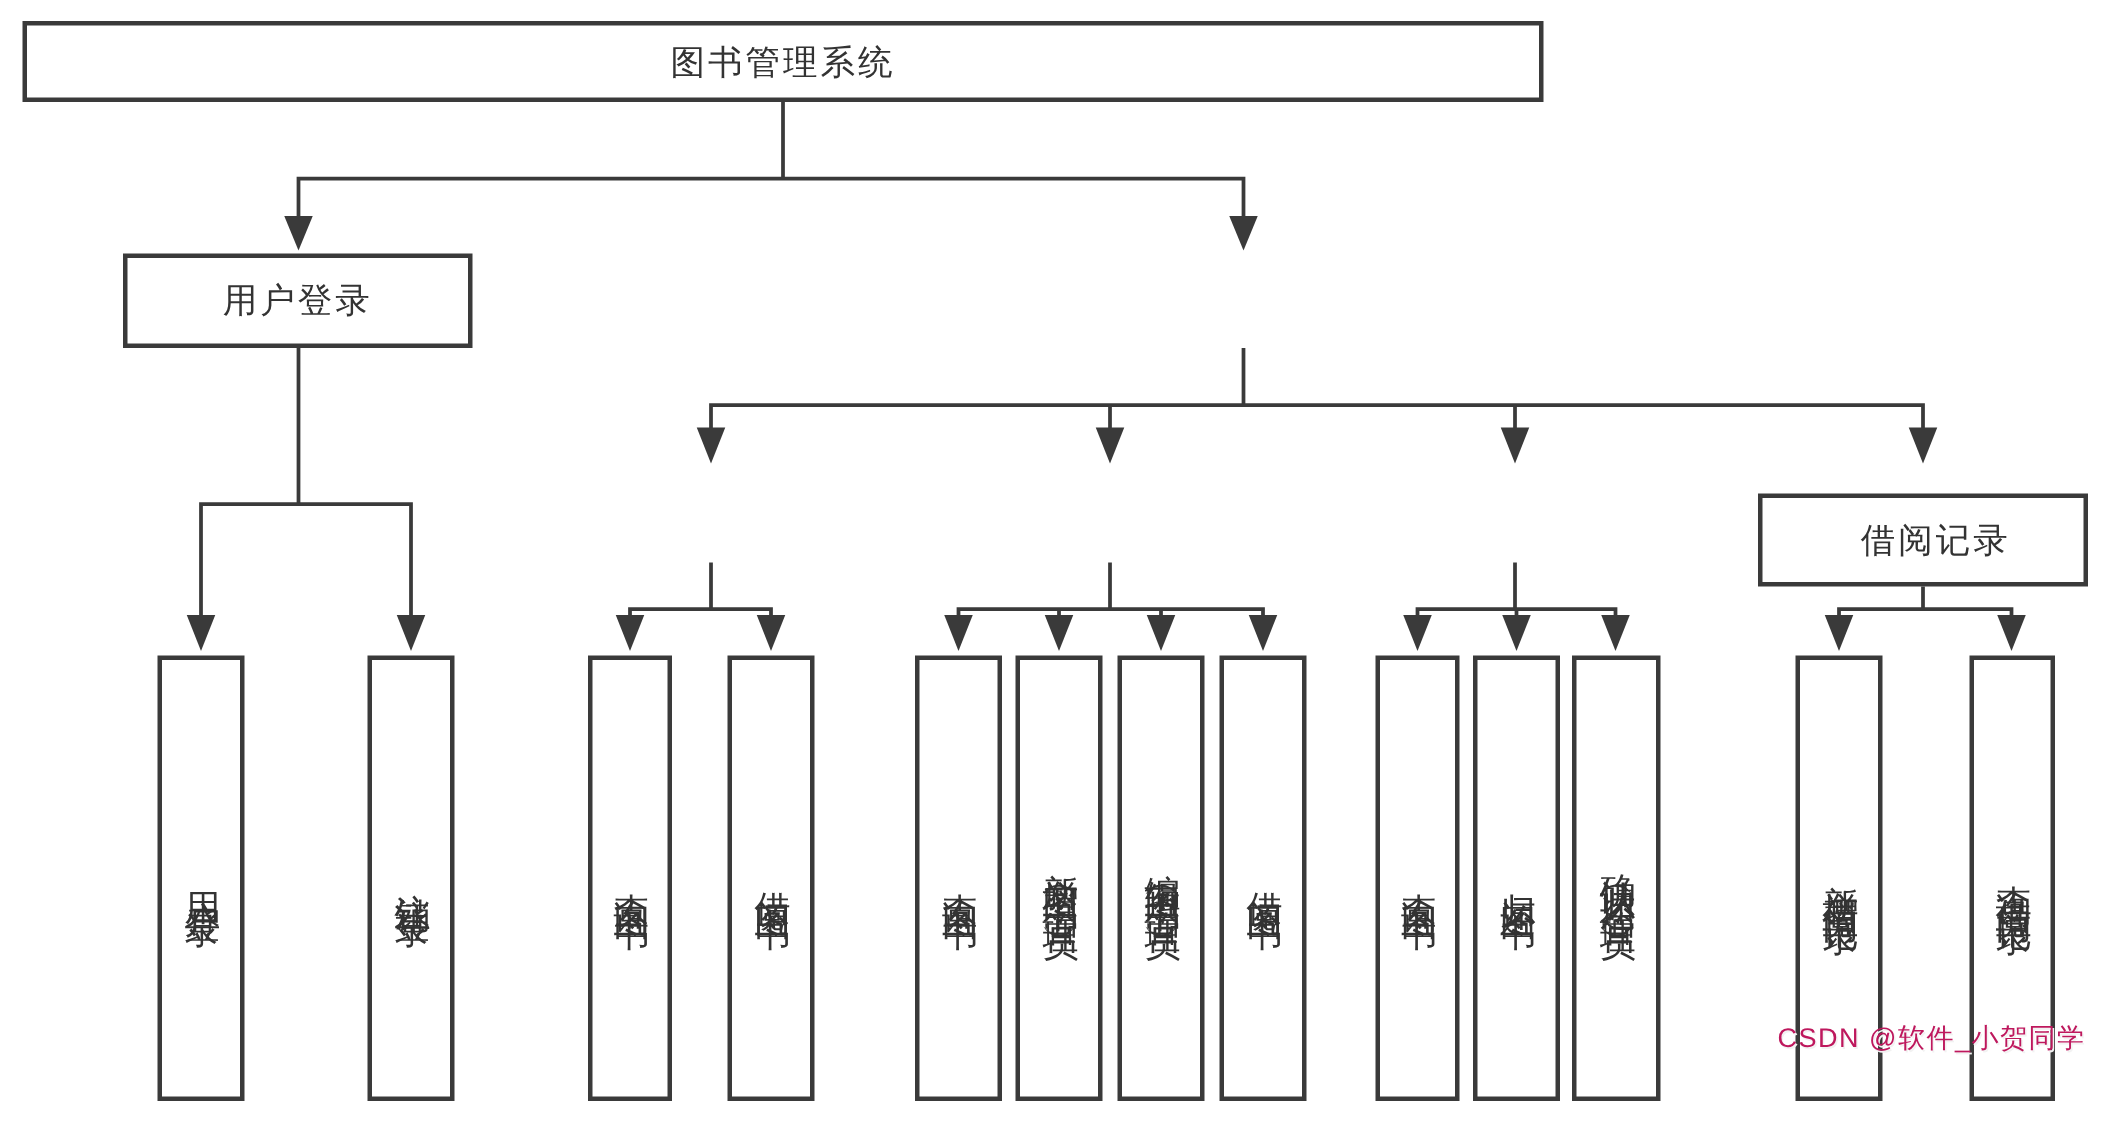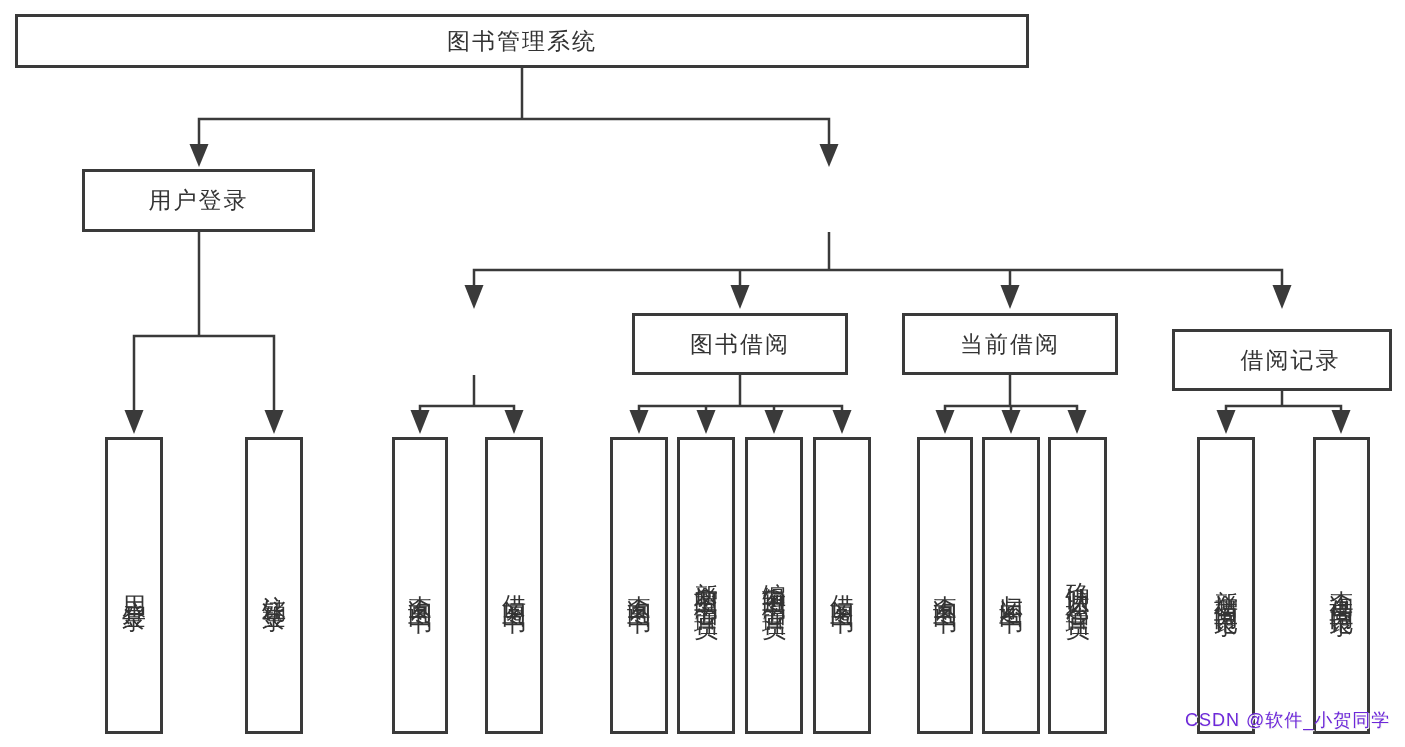--- a/index.html
+++ b/index.html
@@ -58,23 +58,23 @@
   #l-edit-books     { left: 745px;  width: 58px; }
   #l-borrow-books-2 { left: 813px;  width: 58px; }
   #l-query-books-3  { left: 917px;  width: 56px; }
   #l-return-books   { left: 982px;  width: 58px; }
   #l-confirm-return { left: 1048px; width: 59px; }
   #l-add-record     { left: 1197px; width: 58px; }
   #l-query-record   { left: 1313px; width: 57px; }
   #watermark {
     position: absolute;
     left: 1185px;
-    top: 708px;
+    top: 680px;
     font-size: 18px;
-    color: #6d28d9;
+    color: #be185d;
     letter-spacing: 1px;
     text-shadow: 1px 1px 0 #f2f2f2;
     white-space: nowrap;
   }
 </style>
 </head>
 <body>
 
 <div id="canvas">
 
@@ -123,22 +123,20 @@
     <path class="edge" d="M1282,375 V406"></path>
     <path class="edge" d="M1226,412 V406 H1341 V412"></path>
     <path class="arrowhead" d="M1216.5,410 L1235.5,410 L1226,434 Z"></path>
     <path class="arrowhead" d="M1331.5,410 L1350.5,410 L1341,434 Z"></path>
   </svg>
 
   <div class="node h-node" id="n-root">图书管理系统</div>
 
   <div class="node h-node" id="n-user-login">用户登录</div>
 
-  <div class="node h-node" id="n-book-borrow">图书借阅</div>
-  <div class="node h-node" id="n-current-borrow">当前借阅</div>
   <div class="node h-node" id="n-borrow-records">借阅记录</div>
 
   <div class="node v-node leaf" id="l-user-login">用户登录</div>
   <div class="node v-node leaf" id="l-logout">注销登录</div>
   <div class="node v-node leaf" id="l-query-books-1">查询图书</div>
   <div class="node v-node leaf" id="l-borrow-books-1">借阅图书</div>
   <div class="node v-node leaf" id="l-query-books-2">查询图书</div>
   <div class="node v-node leaf" id="l-add-books">新增图书（管理员）</div>
   <div class="node v-node leaf" id="l-edit-books">编辑图书（管理员）</div>
   <div class="node v-node leaf" id="l-borrow-books-2">借阅图书</div>

